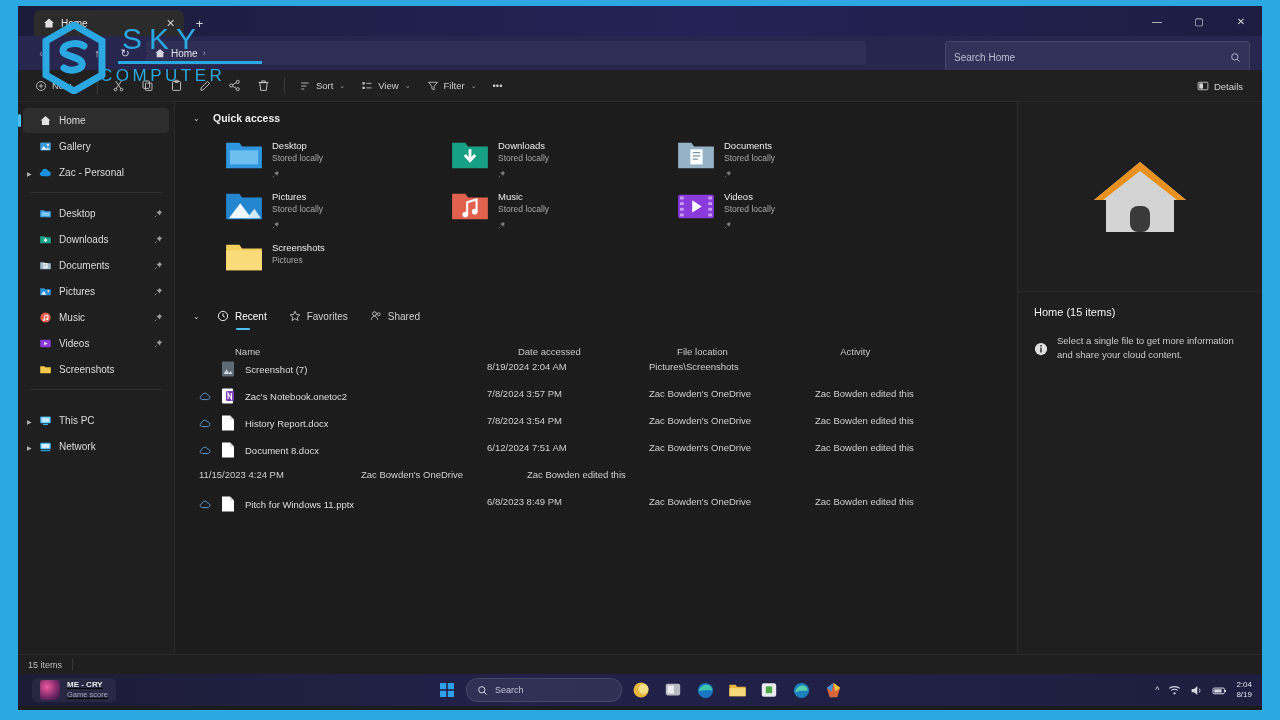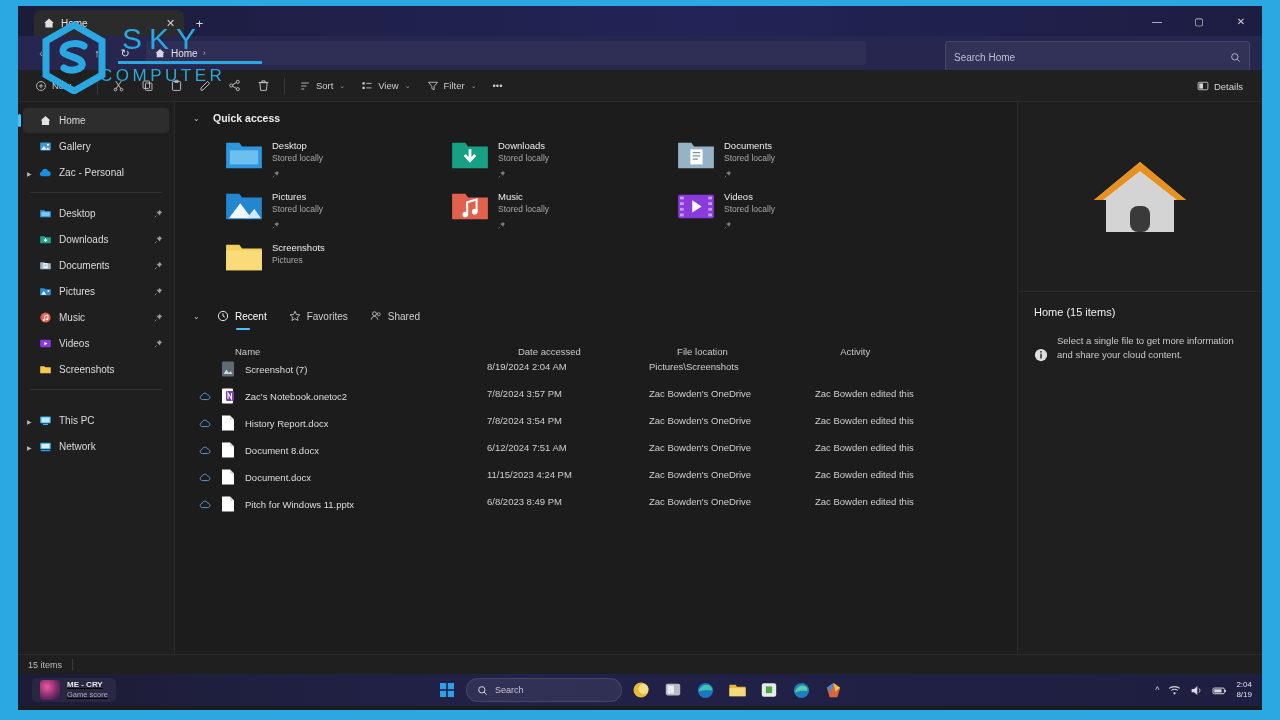--- a/index.html
+++ b/index.html
@@ -203,21 +203,21 @@
     border-left: 1px solid #2b2b2b;
     display: flex; flex-direction: column;
   }
   .dp-preview {
     height: 190px; display: flex; align-items: center; justify-content: center;
     border-bottom: 1px solid #2b2b2b;
   }
   .dp-body { padding: 14px 16px; }
   .dp-title { font-size: 11px; color: #f0f0f0; margin-bottom: 16px; }
   .dp-info {
-    display: flex; gap: 9px; align-items: flex-end;
+    display: flex; gap: 9px; align-items: center;
   }
   .dp-info-ico { width: 14px; height: 14px; flex: none; margin-top: 1px; }
   .dp-info-txt { font-size: 9.5px; color: #cacaca; line-height: 14px; }
   
   .statusbar {
     height: 20px; background: #1f1f1f; border-top: 1px solid #2b2b2b;
     display: flex; align-items: center; gap: 10px;
     padding: 0 10px; font-size: 9px; color: #bdbdbd;
   }
   .sb-sep { width:1px; height:11px; background:#3a3a3a; }
@@ -744,30 +744,20 @@
                 <path d="M9 0.5 V4.5 H13" fill="#d8d8d8"></path>
               </svg>
               <span class="fname">Document 8.docx</span>
             </div>
             <div class="c-date">6/12/2024 7:51 AM</div>
             <div class="c-loc">Zac Bowden's OneDrive</div>
             <div class="c-act">Zac Bowden edited this</div>
           </div>
 
           <div class="row">
-            <div class="c-name">
-              <svg class="cloud-ico" viewBox="0 0 16 16">
-                <path d="M4.5 11.8 C2.6 11.8 1.4 10.6 1.4 9.2 C1.4 8 2.4 7 3.6 6.9 C3.9 5.2 5.4 3.9 7.2 3.9 C8.7 3.9 10 4.9 10.6 6.2 C12.1 6.3 13.4 7.5 13.4 9.1 C13.4 10.6 12.2 11.8 10.7 11.8 Z" fill="none" stroke="#5b9bd5" stroke-width="1.2"></path>
-              </svg>
-              <svg class="file-ico" viewBox="0 0 14 16">
-                <path d="M1 0.5 H9 L13 4.5 V15.5 H1 Z" fill="#ffffff"></path>
-                <path d="M9 0.5 V4.5 H13" fill="#d8d8d8"></path>
-              </svg>
-              <span class="fname">Document.docx</span>
-            </div>
             <div class="c-date">11/15/2023 4:24 PM</div>
             <div class="c-loc">Zac Bowden's OneDrive</div>
             <div class="c-act">Zac Bowden edited this</div>
           </div>
 
           <div class="row">
             <div class="c-name">
               <svg class="cloud-ico" viewBox="0 0 16 16">
                 <path d="M4.5 11.8 C2.6 11.8 1.4 10.6 1.4 9.2 C1.4 8 2.4 7 3.6 6.9 C3.9 5.2 5.4 3.9 7.2 3.9 C8.7 3.9 10 4.9 10.6 6.2 C12.1 6.3 13.4 7.5 13.4 9.1 C13.4 10.6 12.2 11.8 10.7 11.8 Z" fill="none" stroke="#5b9bd5" stroke-width="1.2"></path>
               </svg>

